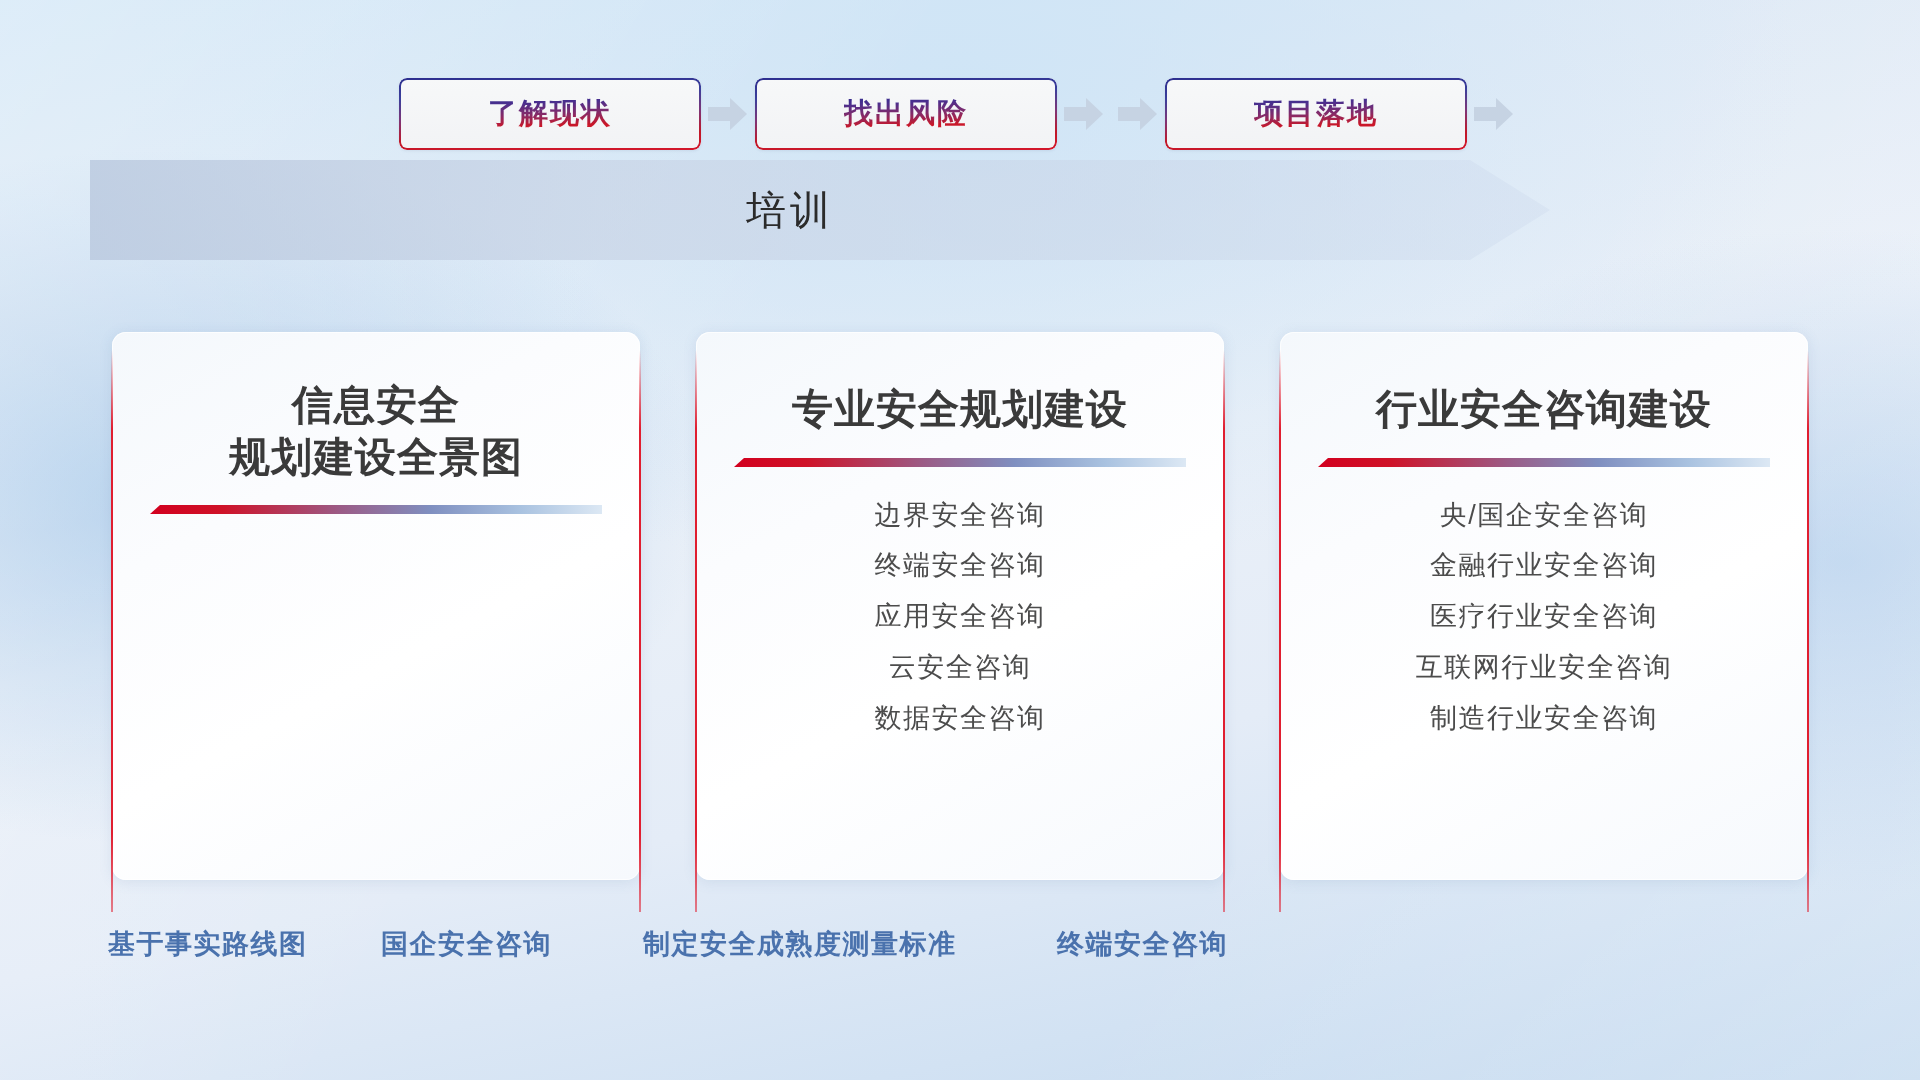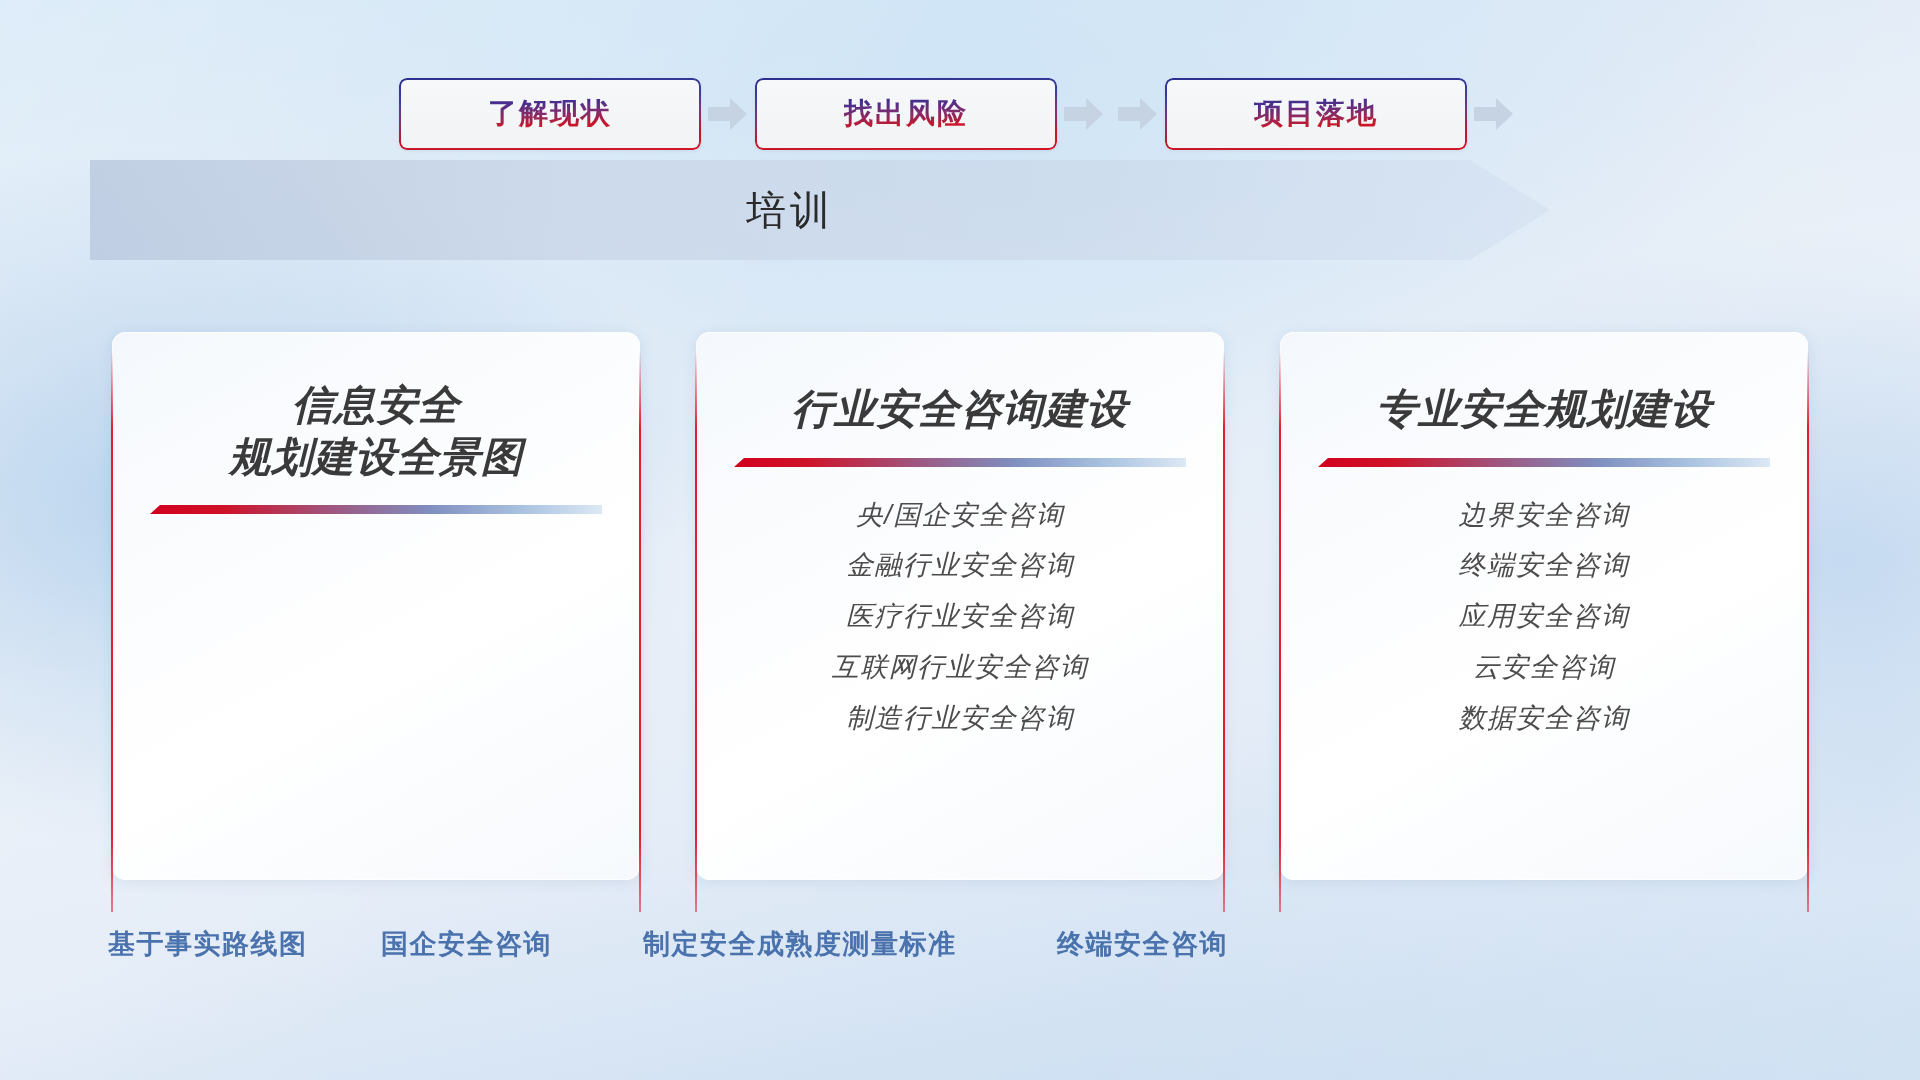--- a/index.html
+++ b/index.html
@@ -105,21 +105,20 @@
 
   
   #cards {
     position:absolute;
     left:0; top:332px;
     width:1920px;
     display:flex;
     justify-content:center;
     gap:56px;
     z-index:4;
-    font-style:italic;
   }
 
   .card {
     position:relative;
     width:528px;
     height:548px;
     border-radius:14px;
     background:linear-gradient(152deg,#f4f8fc 0%,#fbfcfe 30%,#ffffff 58%,#f6f9fd 100%);
     box-shadow:0 2px 14px rgba(80,115,160,0.13), 0 0 0 1px rgba(255,255,255,0.75) inset;
     padding:52px 34px 22px 34px;
@@ -267,20 +266,46 @@
               <stop offset="82%" stop-color="#a9c2e0"></stop>
               <stop offset="100%" stop-color="#dce8f4"></stop>
             </linearGradient>
           </defs>
           <path d="M10 0 L452 0 L452 9 L0 9 Z" fill="url(#divGrad1)"></path>
         </svg>
       </div>
     </div>
 
     <div class="card">
+      <div class="card-title">专业安全规划建设</div>
+      <div class="card-divider">
+        <svg width="452" height="11" viewBox="0 0 452 11" preserveAspectRatio="none" aria-hidden="true">
+          <defs>
+            <linearGradient id="divGrad3" x1="0" y1="0" x2="1" y2="0">
+              <stop offset="0%" stop-color="#d2001f"></stop>
+              <stop offset="16%" stop-color="#cf1228"></stop>
+              <stop offset="42%" stop-color="#9b5b86"></stop>
+              <stop offset="62%" stop-color="#7f8fc0"></stop>
+              <stop offset="82%" stop-color="#a9c2e0"></stop>
+              <stop offset="100%" stop-color="#dce8f4"></stop>
+            </linearGradient>
+          </defs>
+          <path d="M10 0 L452 0 L452 9 L0 9 Z" fill="url(#divGrad3)"></path>
+        </svg>
+      </div>
+      <div class="card-list">
+        <div class="card-list-item">边界安全咨询</div>
+        <div class="card-list-item">终端安全咨询</div>
+        <div class="card-list-item">应用安全咨询</div>
+        <div class="card-list-item">云安全咨询</div>
+        <div class="card-list-item">数据安全咨询</div>
+      </div>
+    </div>
+
+    <div class="card">
       <div class="card-title">行业安全咨询建设</div>
       <div class="card-divider">
         <svg width="452" height="11" viewBox="0 0 452 11" preserveAspectRatio="none" aria-hidden="true">
           <defs>
             <linearGradient id="divGrad2" x1="0" y1="0" x2="1" y2="0">
               <stop offset="0%" stop-color="#d2001f"></stop>
               <stop offset="16%" stop-color="#cf1228"></stop>
               <stop offset="42%" stop-color="#9b5b86"></stop>
               <stop offset="62%" stop-color="#7f8fc0"></stop>
               <stop offset="82%" stop-color="#a9c2e0"></stop>
@@ -291,46 +316,20 @@
         </svg>
       </div>
       <div class="card-list">
         <div class="card-list-item">央/国企安全咨询</div>
         <div class="card-list-item">金融行业安全咨询</div>
         <div class="card-list-item">医疗行业安全咨询</div>
         <div class="card-list-item">互联网行业安全咨询</div>
         <div class="card-list-item">制造行业安全咨询</div>
       </div>
     </div>
-
-    <div class="card">
-      <div class="card-title">专业安全规划建设</div>
-      <div class="card-divider">
-        <svg width="452" height="11" viewBox="0 0 452 11" preserveAspectRatio="none" aria-hidden="true">
-          <defs>
-            <linearGradient id="divGrad3" x1="0" y1="0" x2="1" y2="0">
-              <stop offset="0%" stop-color="#d2001f"></stop>
-              <stop offset="16%" stop-color="#cf1228"></stop>
-              <stop offset="42%" stop-color="#9b5b86"></stop>
-              <stop offset="62%" stop-color="#7f8fc0"></stop>
-              <stop offset="82%" stop-color="#a9c2e0"></stop>
-              <stop offset="100%" stop-color="#dce8f4"></stop>
-            </linearGradient>
-          </defs>
-          <path d="M10 0 L452 0 L452 9 L0 9 Z" fill="url(#divGrad3)"></path>
-        </svg>
-      </div>
-      <div class="card-list">
-        <div class="card-list-item">边界安全咨询</div>
-        <div class="card-list-item">终端安全咨询</div>
-        <div class="card-list-item">应用安全咨询</div>
-        <div class="card-list-item">云安全咨询</div>
-        <div class="card-list-item">数据安全咨询</div>
-      </div>
-    </div>
   </div>
 
   <div id="captions">
     <div class="caption" style="left:108px">基于事实路线图</div>
     <div class="caption" style="left:381px">国企安全咨询</div>
     <div class="caption" style="left:643px">制定安全成熟度测量标准</div>
     <div class="caption" style="left:1057px">终端安全咨询</div>
   </div>
 
 </div>

